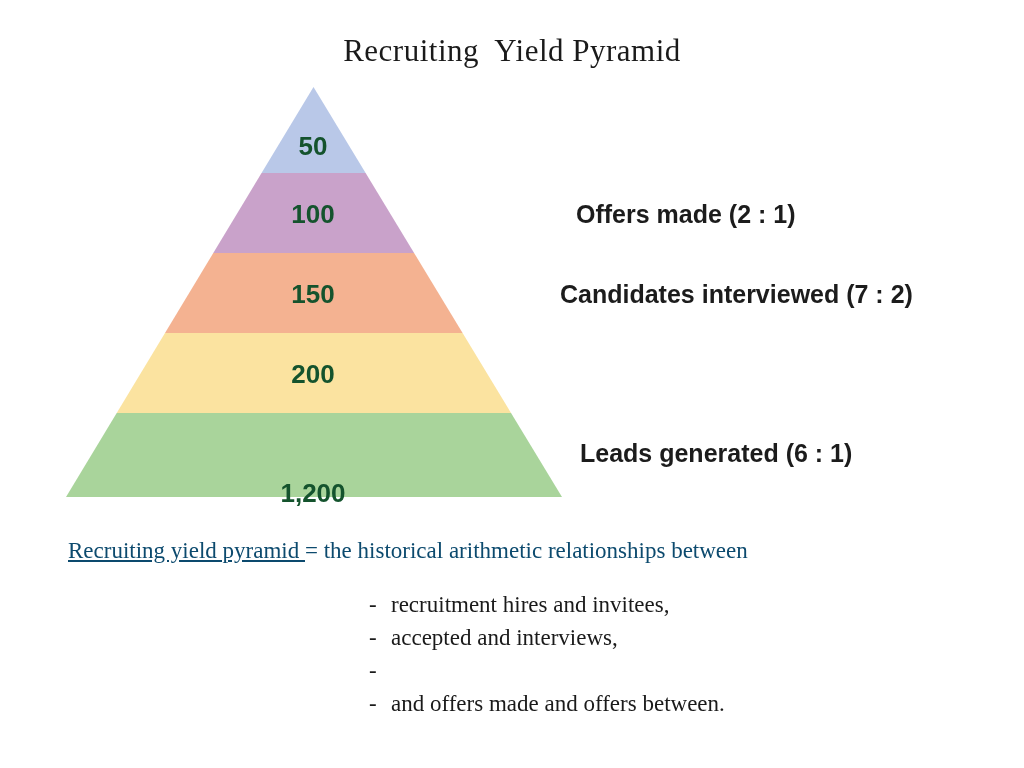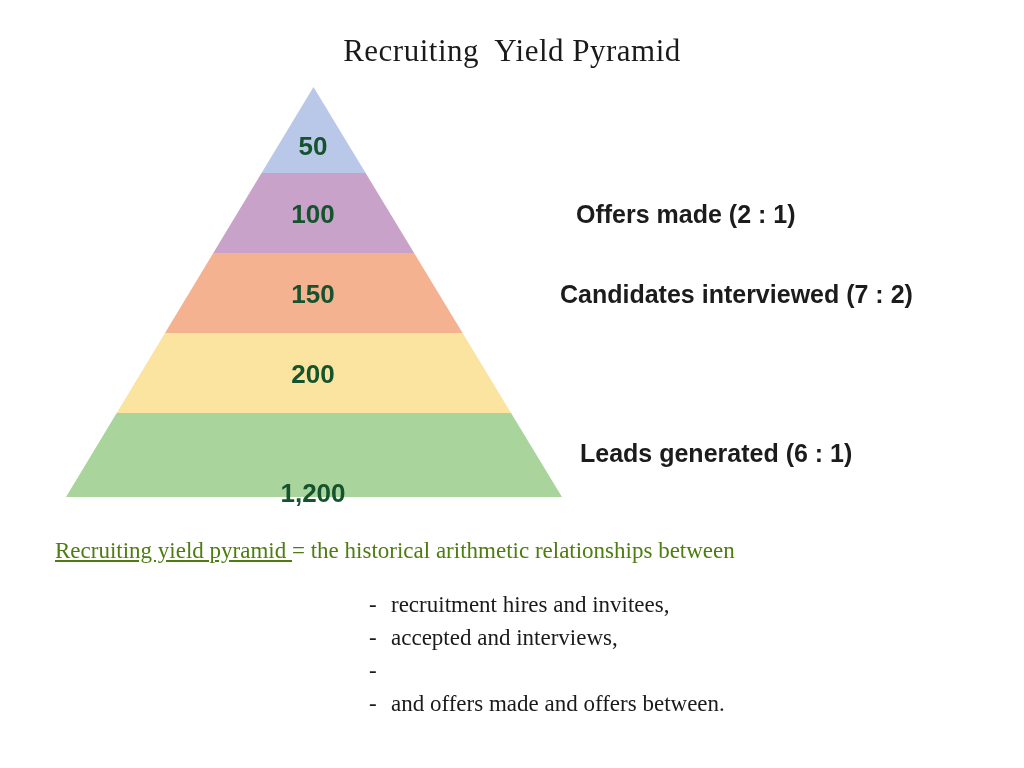--- a/index.html
+++ b/index.html
@@ -62,25 +62,25 @@
     font-size: 25px;
     font-weight: 700;
     color: #1c1c1c;
     white-space: nowrap;
     transform: translateY(-50%);
   }
 
   
   #definition-line {
     position: absolute;
-    left: 55px;
+    left: 68px;
     top: 538px;
     font-family: "Liberation Serif", serif;
     font-size: 23px;
-    color: #4d7c0f;
+    color: #0c4a6e;
     white-space: pre;
   }
   #definition-term {
     text-decoration: underline;
   }
 
   #definition-list {
     position: absolute;
     left: 369px;
     top: 592px;

